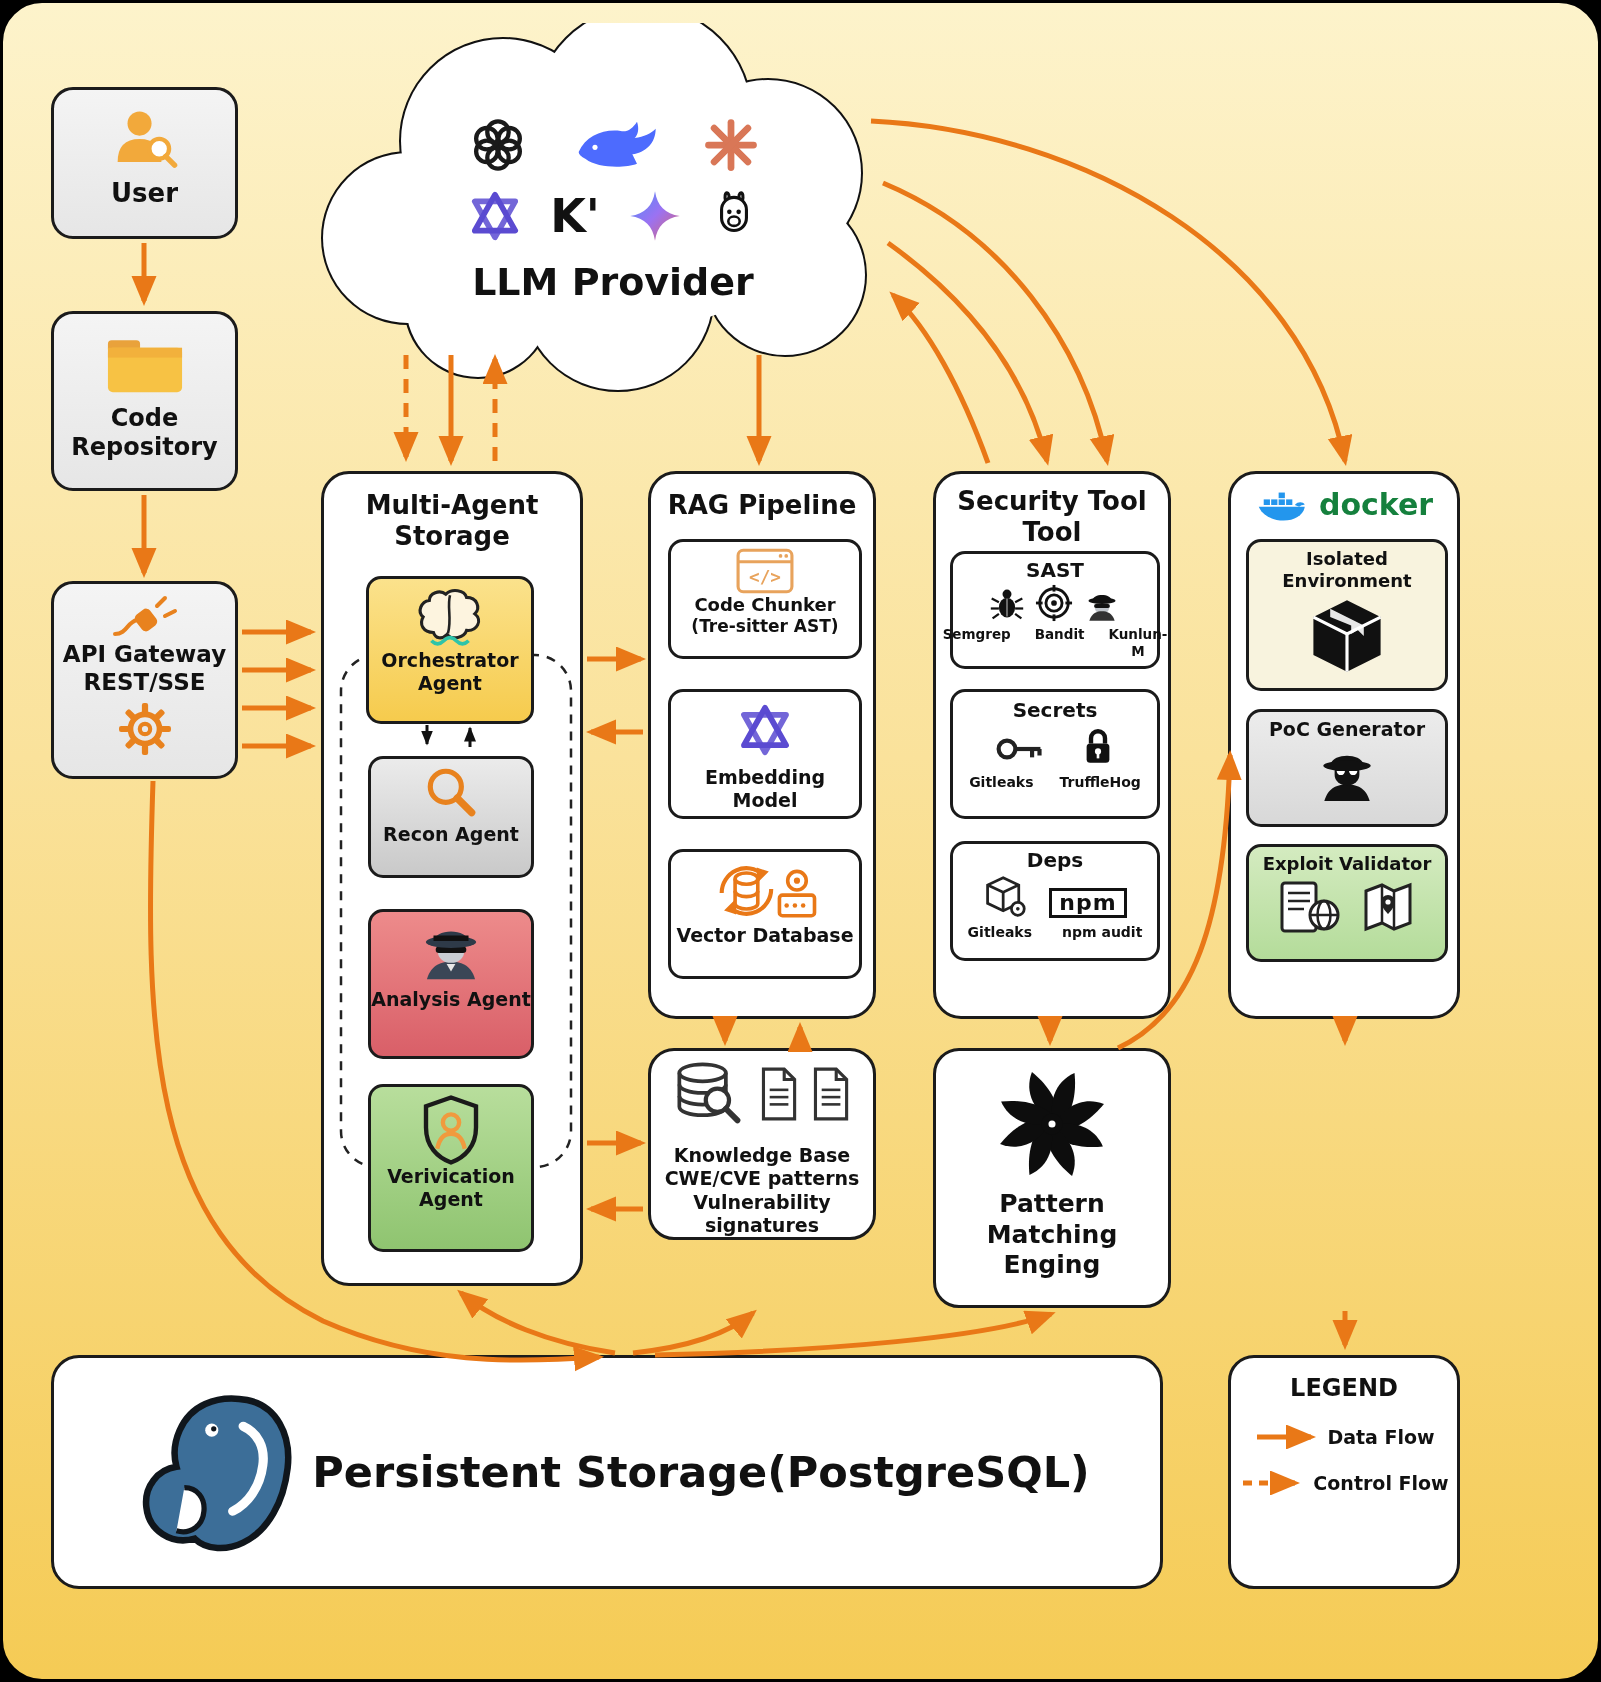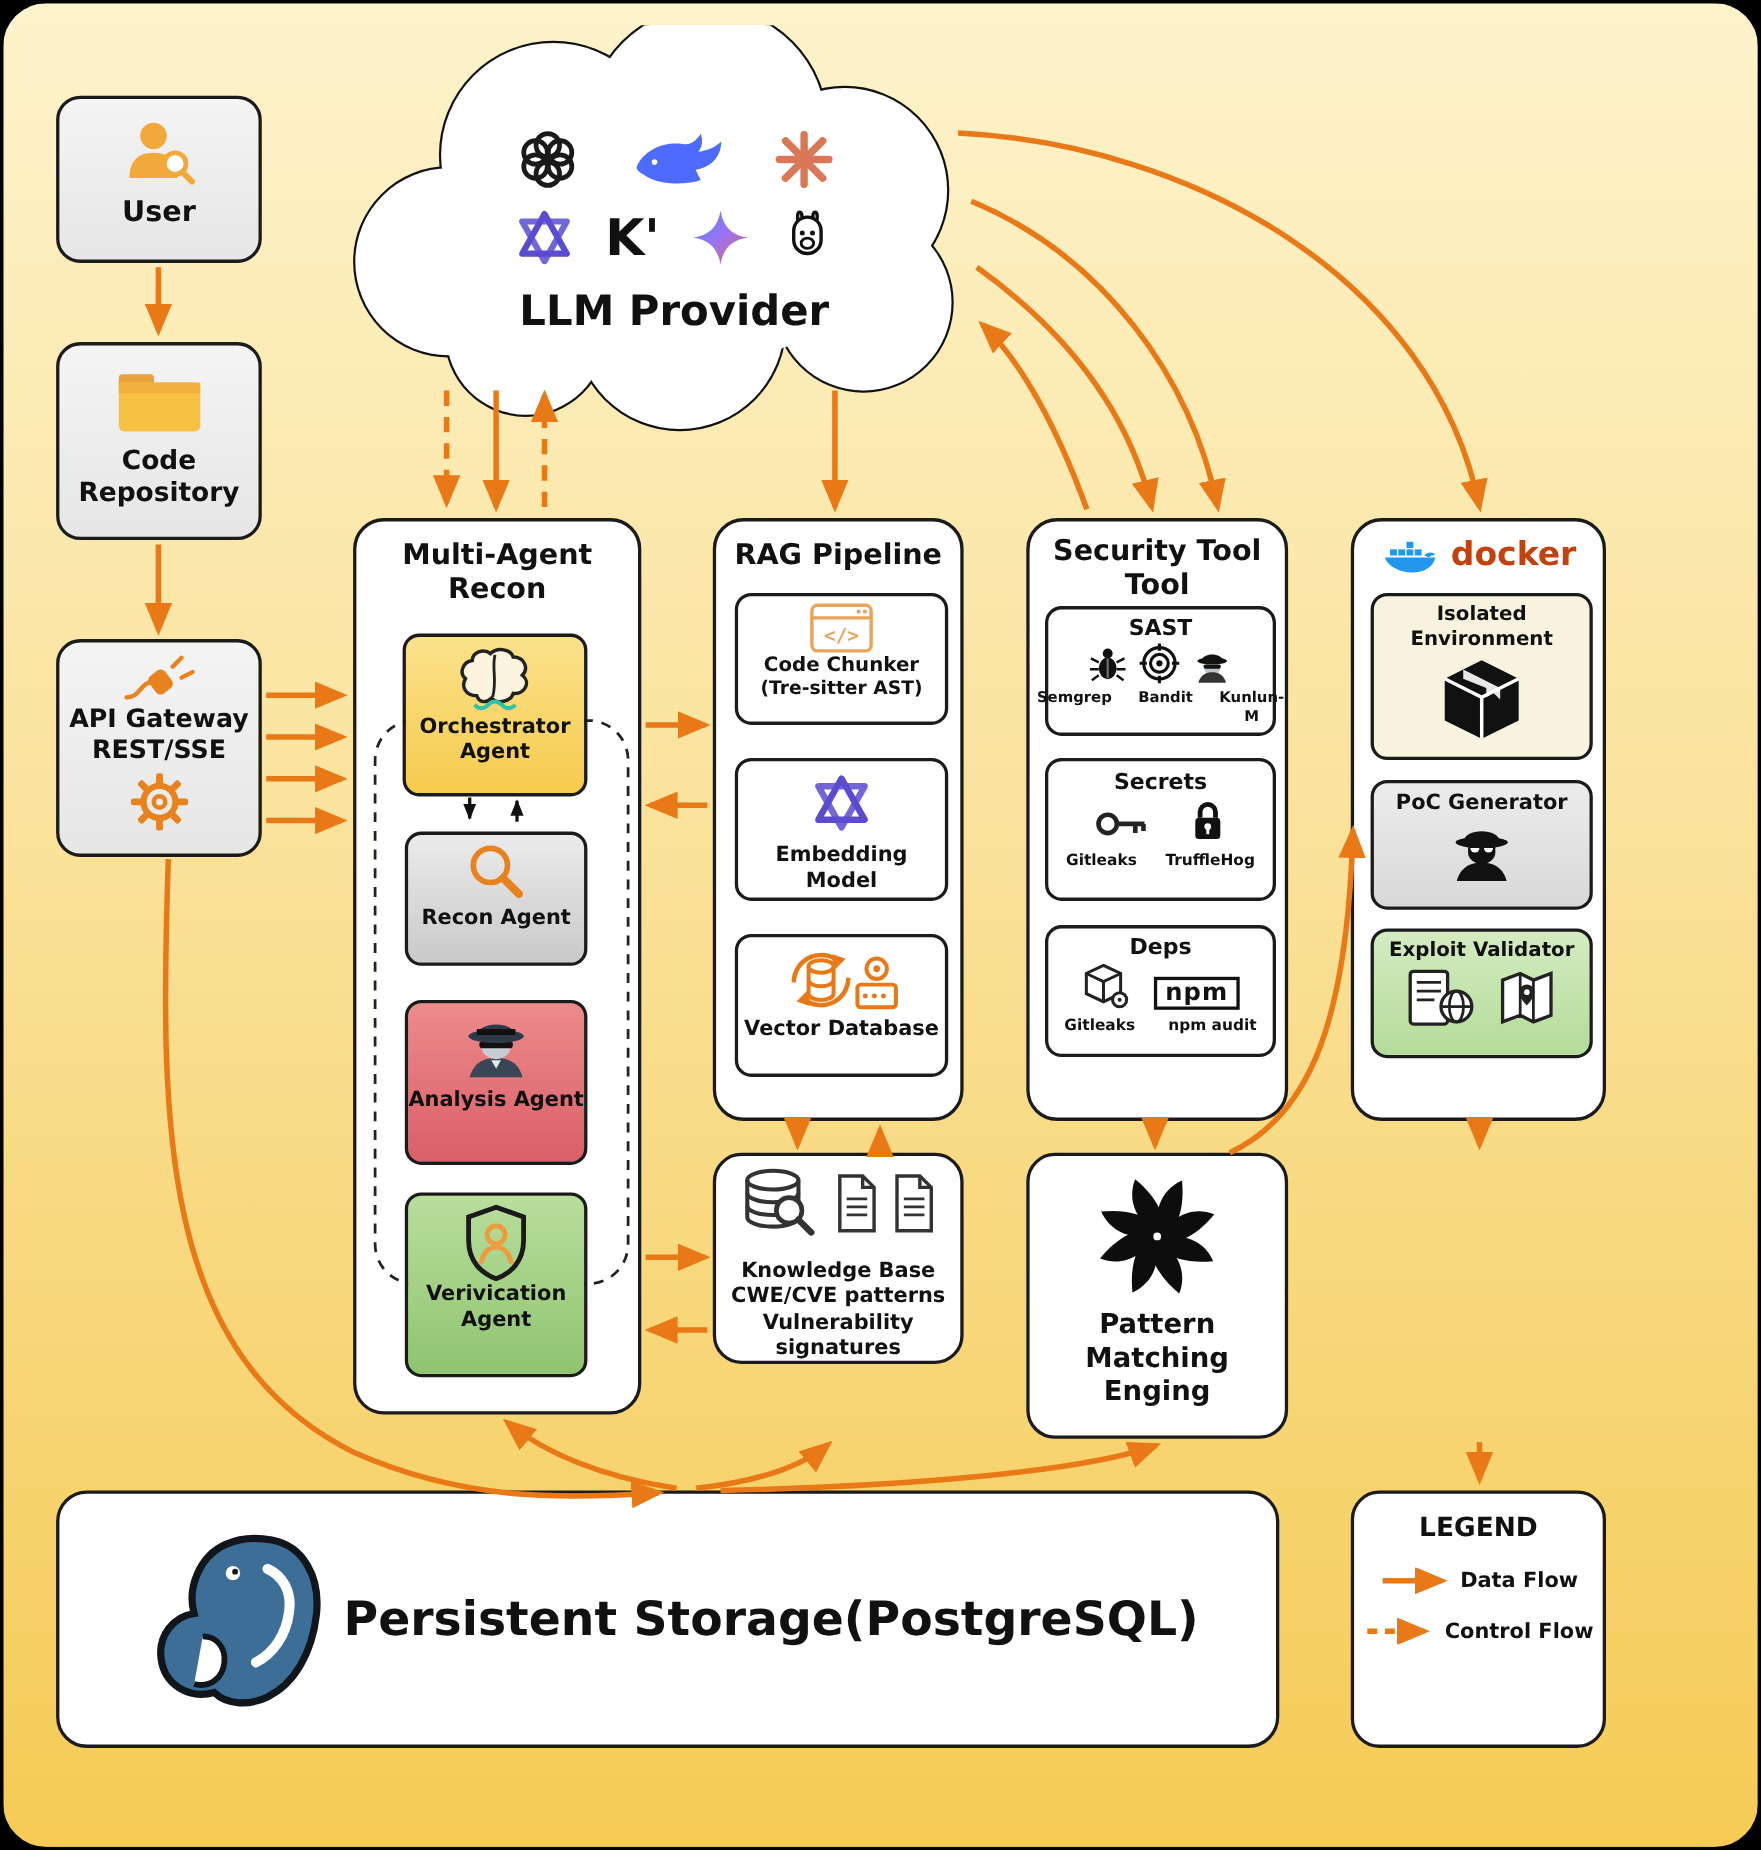--- a/index.html
+++ b/index.html
@@ -167,21 +167,21 @@
           <rect x="41" y="23" width="10" height="6" rx="2"></rect>
         </g>
       </g>
       <circle cx="26" cy="26" r="14" fill="none" stroke="#E8821E" stroke-width="5.5"></circle>
       <circle cx="26" cy="26" r="5" fill="none" stroke="#E8821E" stroke-width="4"></circle>
     </svg>
   </div>
 
   <div class="node" style="left:318px;top:468px;width:262px;height:815px;border-radius:28px;">
     <div class="panel-title">Multi-Agent</div>
-    <div class="panel-title" style="margin-top:0;">Recon</div>
+    <div class="panel-title" style="margin-top:0;">Storage</div>
 
     <div class="card" style="left:42px;top:102px;width:168px;height:148px;background:linear-gradient(180deg,#FBE28C,#F6CB4D);justify-content:flex-start;">
       <svg width="76" height="62" viewBox="0 0 72 60" style="margin-top:8px;">
         <path d="M20 44 C10 44 6 36 10 29 C4 24 8 14 16 13 C16 6 26 2 32 7 C38 1 50 3 52 10 C62 10 66 20 60 26 C68 32 62 43 52 42 C50 49 38 52 33 46 C28 51 22 50 20 44 Z" fill="#FDF4DF" stroke="#222" stroke-width="3"></path>
         <path d="M36 8 C33 20 38 30 34 45" fill="none" stroke="#222" stroke-width="2.5"></path>
         <path d="M18 52 q6 6 12 0 q6 -6 12 0 q6 6 12 0" fill="none" stroke="#2EC4A9" stroke-width="3.5"></path>
       </svg>
       <div class="lbl t19">Orchestrator</div>
       <div class="lbl t19">Agent</div>
     </div>
@@ -362,21 +362,21 @@
         <g fill="#2396ED">
           <rect x="26" y="21" width="10" height="9"></rect>
             <rect x="38" y="21" width="10" height="9"></rect>
           <rect x="38" y="10" width="10" height="9"></rect>
             <rect x="50" y="21" width="10" height="9"></rect>
           <rect x="14" y="21" width="10" height="9"></rect>
           <path d="M6 33 H80 C78 46 64 55 46 55 C29 55 12 47 6 33 Z"></path>
           <path d="M64 30 c5 -6 13 -5 16 -1 c-4 1 -7 1 -9 4 Z"></path>
         </g>
       </svg>
-      <div class="lbl" style="font-size:30px;color:#c2410c;">docker</div>
+      <div class="lbl" style="font-size:30px;color:#15803d;">docker</div>
     </div>
 
     <div class="card" style="left:15px;top:65px;width:202px;height:152px;background:#F8F3DE;justify-content:flex-start;">
       <div class="lbl t18" style="margin-top:6px;">Isolated</div>
       <div class="lbl t18">Environment</div>
       <svg width="84" height="84" viewBox="0 0 80 80" style="margin-top:2px;">
         <path d="M40 6 L72 22 V58 L40 74 L8 58 V22 Z" fill="#111"></path>
         <path d="M8 22 L40 38 L72 22" stroke="#fff" stroke-width="3" fill="none"></path>
         <line x1="40" y1="38" x2="40" y2="74" stroke="#fff" stroke-width="3"></line>
         <path d="M24 14 L56 30 L56 40 L50 34 L44 38 L44 30 L24 22 Z" fill="#fff" opacity="0.9"></path>

